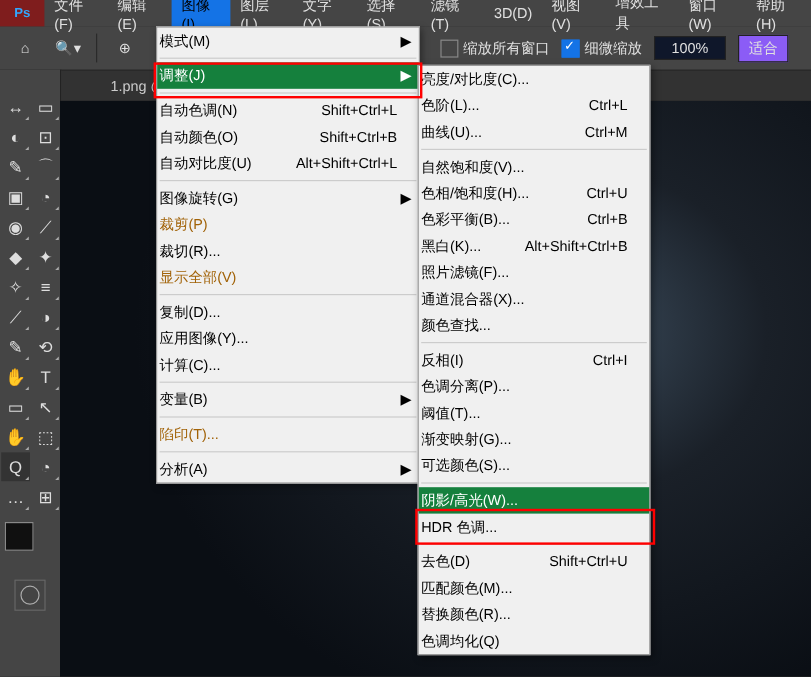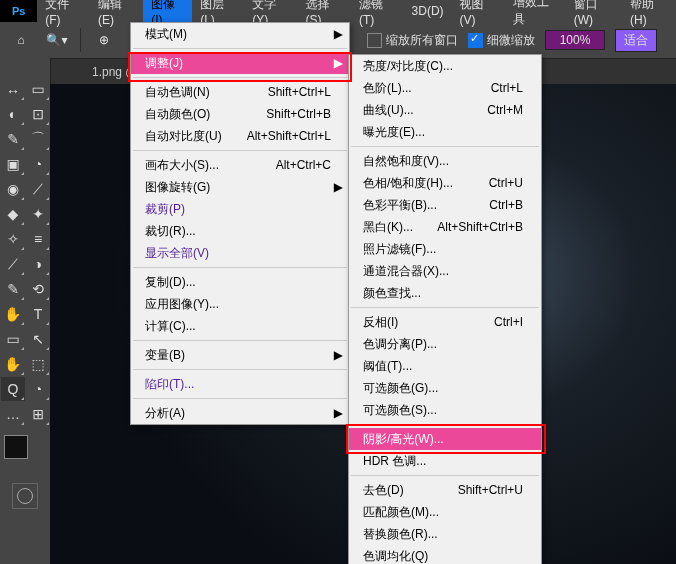--- a/index.html
+++ b/index.html
@@ -1,46 +1,46 @@
 <!DOCTYPE html>
 <html><head>
 <meta charset="utf-8">
 <style>
 html,body{margin:0;padding:0;width:676px;height:564px;background:#323232;font-family:"Microsoft YaHei",sans-serif;font-size:12px;color:#e0e0e0;overflow:hidden;position:relative}
 .menubar{background:#454545;height:22px;display:flex;align-items:center}
-.ps-logo{width:39px;height:22px;background:#000000;color:#31a8ff;display:flex;align-items:center;justify-content:center;font-weight:bold;font-size:11px}
+.ps-logo{width:39px;height:22px;background:#7f1d1d;color:#31a8ff;display:flex;align-items:center;justify-content:center;font-weight:bold;font-size:11px}
 .mnu{padding:0 8px;height:22px;display:flex;align-items:center;cursor:default;color:#e0e0e0}
 .mnu.active{background:#1473e6;color:#000000}
 .optbar{background:#454545;height:36px;border-bottom:1px solid #222;display:flex;align-items:center;padding:0 8px;gap:10px}
 .iconbtn{width:26px;height:26px;display:flex;align-items:center;justify-content:center;color:#e0e0e0}
 .sep{width:1px;height:24px;background:#2a2a2a}
 .chk{width:13px;height:13px;border:1px solid #888;display:inline-block;vertical-align:middle;margin-right:4px}
 .chk.on{background:#1473e6;border-color:#1473e6;position:relative}
 .chk.on:after{content:"✓";position:absolute;top:-2px;left:1px;color:#fff;font-size:11px}
-.zoomfield{background:#701a75;border:1px solid #222;padding:2px 8px;width:42px;text-align:center}
+.zoomfield{background:#0f172a;border:1px solid #222;padding:2px 8px;width:42px;text-align:center}
 .fitbtn{background:#8b5cf6;border:1px solid #222;padding:2px 8px}
 .filetab-bar{background:#323232;height:26px;display:flex;align-items:center;padding-left:82px}
 .filetab{padding:3px 10px;color:#ccc;font-size:12px;display:flex;align-items:center;gap:6px}
 .filetab .x{font-size:10px;color:#aaa}
 .toolcol{position:absolute;top:58px;left:0;width:50px;background:#454545;border-right:1px solid #222;height:506px}
 .tool-grid{display:grid;grid-template-columns:24px 24px;gap:1px;padding:1px;margin-top:18px}
 .tool{width:24px;height:24px;display:flex;align-items:center;justify-content:center;color:#ddd;position:relative;font-size:14px}
 .tool.sel{background:#333}
 .tool .tri{position:absolute;right:1px;bottom:1px;width:0;height:0;border-left:3px solid transparent;border-bottom:3px solid #aaa}
 .swatches{margin-top:8px;position:relative;width:40px;height:40px;left:4px}
 .sw-f{position:absolute;width:22px;height:22px;background:#101010;border:1px solid #888;top:0;left:0}
 .sw-b{position:absolute;width:22px;height:22px;background:#fff;border:1px solid #888;top:10px;left:10px;z-index:-1}
 .qmask{margin-top:8px;width:24px;height:24px;margin-left:12px;background:#444;border:1px solid #666;position:relative}
 .qmask:after{content:"";position:absolute;inset:4px;border:1px solid #aaa;border-radius:50%}
 .canvas{position:absolute;top:84px;left:50px;right:0;bottom:0;background:#202020;overflow:hidden}
 .photo{position:absolute;inset:0;background:radial-gradient(ellipse 60% 70% at 70% 40%,#3a4a5a 0%,#1a2028 40%,#0a0e14 100%)}
 .dropdown{position:absolute;background:#f0f0f0;color:#000;border:1px solid #999;box-shadow:2px 2px 6px rgba(0,0,0,.4);font-size:12px}
-.dd-row{height:22px;display:flex;align-items:center;padding:0 18px 0 14px;white-space:nowrap;position:relative}
-.dd-row.disabled{color:#4c1d95}
-.dd-row.hl{background:#ec4899;color:#fff}
+.dd-row{height:22px;display:flex;align-items:center;padding:0 18px 0 2px;white-space:nowrap;position:relative}
+.dd-row.disabled{color:#a16207}
+.dd-row.hl{background:#15803d;color:#fff}
 .dd-row .sc{margin-left:auto;padding-left:20px}
 .dd-row .arr{position:absolute;right:6px}
 .dd-sep{height:1px;background:#ccc;margin:3px 2px}
 .redbox{position:absolute;border:2px solid #ff0000;pointer-events:none}
 </style>
 </head>
 <body>
 
 <div class="menubar">
   <div class="ps-logo">Ps</div>
@@ -140,24 +140,20 @@
     <div class="dd-row">
       <span>自动颜色(O)</span>
       <span class="sc">Shift+Ctrl+B</span>
     </div>
     <div class="dd-row">
       <span>自动对比度(U)</span>
       <span class="sc">Alt+Shift+Ctrl+L</span>
     </div>
     <div class="dd-sep"></div>
     <div class="dd-row">
-      <span>画布大小(S)...</span>
-      <span class="sc">Alt+Ctrl+C</span>
-    </div>
-    <div class="dd-row">
       <span>图像旋转(G)</span>
       <span class="arr">▶</span>
     </div>
     <div class="dd-row disabled">
       <span>裁剪(P)</span>
     </div>
     <div class="dd-row">
       <span>裁切(R)...</span>
     </div>
     <div class="dd-row disabled">
@@ -194,23 +190,20 @@
       <span>亮度/对比度(C)...</span>
     </div>
     <div class="dd-row">
       <span>色阶(L)...</span>
       <span class="sc">Ctrl+L</span>
     </div>
     <div class="dd-row">
       <span>曲线(U)...</span>
       <span class="sc">Ctrl+M</span>
     </div>
-    <div class="dd-row">
-      <span>曝光度(E)...</span>
-    </div>
     <div class="dd-sep"></div>
     <div class="dd-row">
       <span>自然饱和度(V)...</span>
     </div>
     <div class="dd-row">
       <span>色相/饱和度(H)...</span>
       <span class="sc">Ctrl+U</span>
     </div>
     <div class="dd-row">
       <span>色彩平衡(B)...</span>
@@ -234,21 +227,21 @@
       <span>反相(I)</span>
       <span class="sc">Ctrl+I</span>
     </div>
     <div class="dd-row">
       <span>色调分离(P)...</span>
     </div>
     <div class="dd-row">
       <span>阈值(T)...</span>
     </div>
     <div class="dd-row">
-      <span>可选颜色(G)...</span>
+      <span>渐变映射(G)...</span>
     </div>
     <div class="dd-row">
       <span>可选颜色(S)...</span>
     </div>
     <div class="dd-sep"></div>
     <div class="dd-row hl">
       <span>阴影/高光(W)...</span>
     </div>
     <div class="dd-row">
       <span>HDR 色调...</span>

